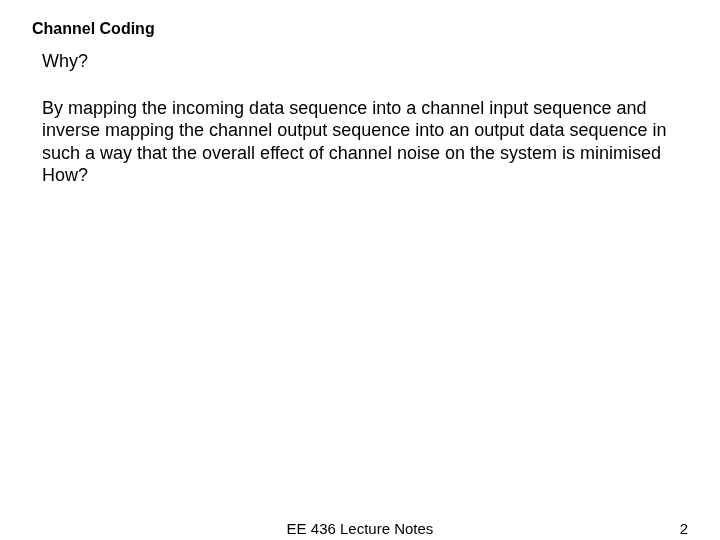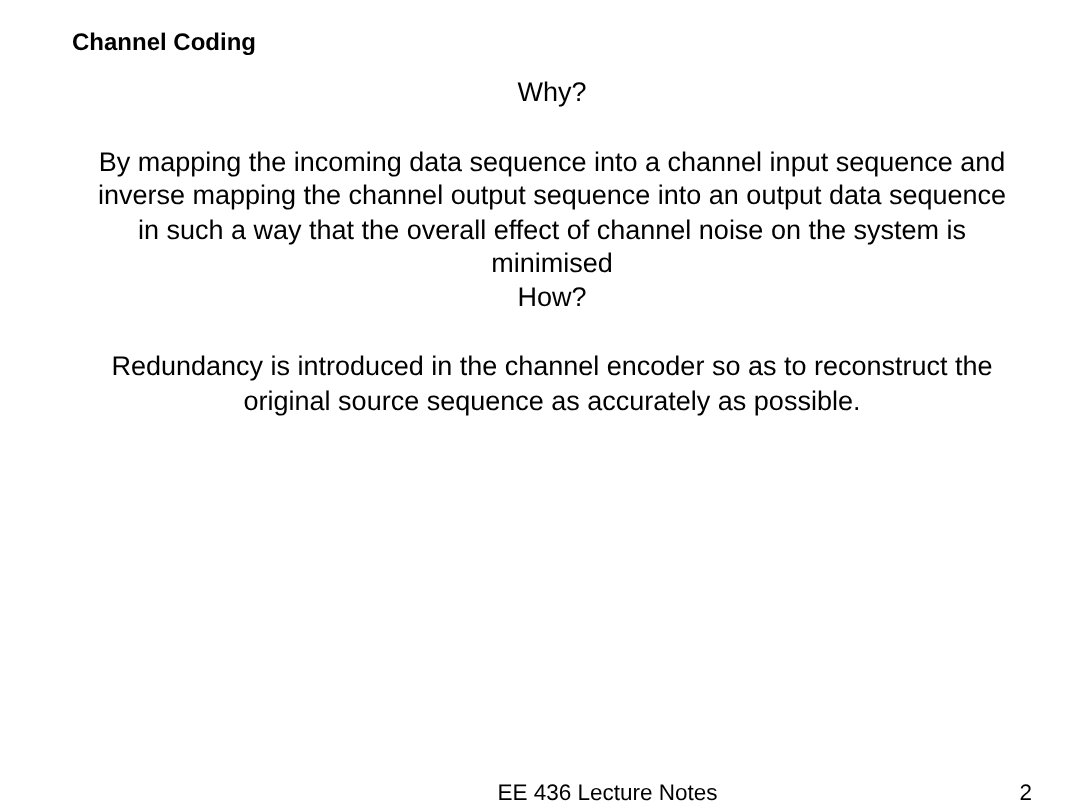--- a/index.html
+++ b/index.html
@@ -1,45 +1,42 @@
 <!DOCTYPE html>
 <html><head>
 <meta charset="utf-8">
 <style>
   * { margin: 0; padding: 0; box-sizing: border-box; }
   html, body { width: 720px; height: 540px; background: #fff; font-family: Arial, Helvetica, sans-serif; color: #000; }
-  .page { position: relative; width: 720px; height: 540px; padding: 20px 32px 0 48px; }
+  .page { position: relative; width: 720px; height: 540px; padding: 20px 32px 0 32px; }
   .title { font-weight: bold; font-size: 16px; margin-bottom: 12px; }
   .content { padding-left: 10px; padding-right: 10px; }
-  .block { font-size: 18px; line-height: 1.25; margin-bottom: 24px; text-align: center; }
+  .block { font-size: 18px; line-height: 1.25; margin-bottom: 24px; }
   .footer { position: absolute; bottom: 20px; left: 0; width: 720px; font-size: 15px; }
-  .footer-center { position: absolute; left: 50%; transform: translateX(-50%); margin-left: 45px; }
+  .footer-center { position: absolute; left: 50%; transform: translateX(-50%); }
   .footer-right { position: absolute; right: 32px; }
 </style>
 </head>
 <body>
 
 <div class="page">
 
   <div class="title">Channel Coding</div>
 
   <div class="content">
 
     <div class="block">
       <div>Why?</div>
     </div>
 
     <div class="block">
       <div>By mapping the incoming data sequence into a channel input sequence and inverse mapping the channel output sequence into an output data sequence in such a way that the overall effect of channel noise on the system is minimised</div>
       <div>How?</div>
     </div>
 
-    <div class="block">
-      <div>Redundancy is introduced in the channel encoder so as to reconstruct the original source sequence as accurately as possible.</div>
-    </div>
 
   </div>
 
   <div class="footer">
     <span class="footer-center">EE 436 Lecture Notes</span>
     <span class="footer-right">2</span>
   </div>
 
 </div>
 

